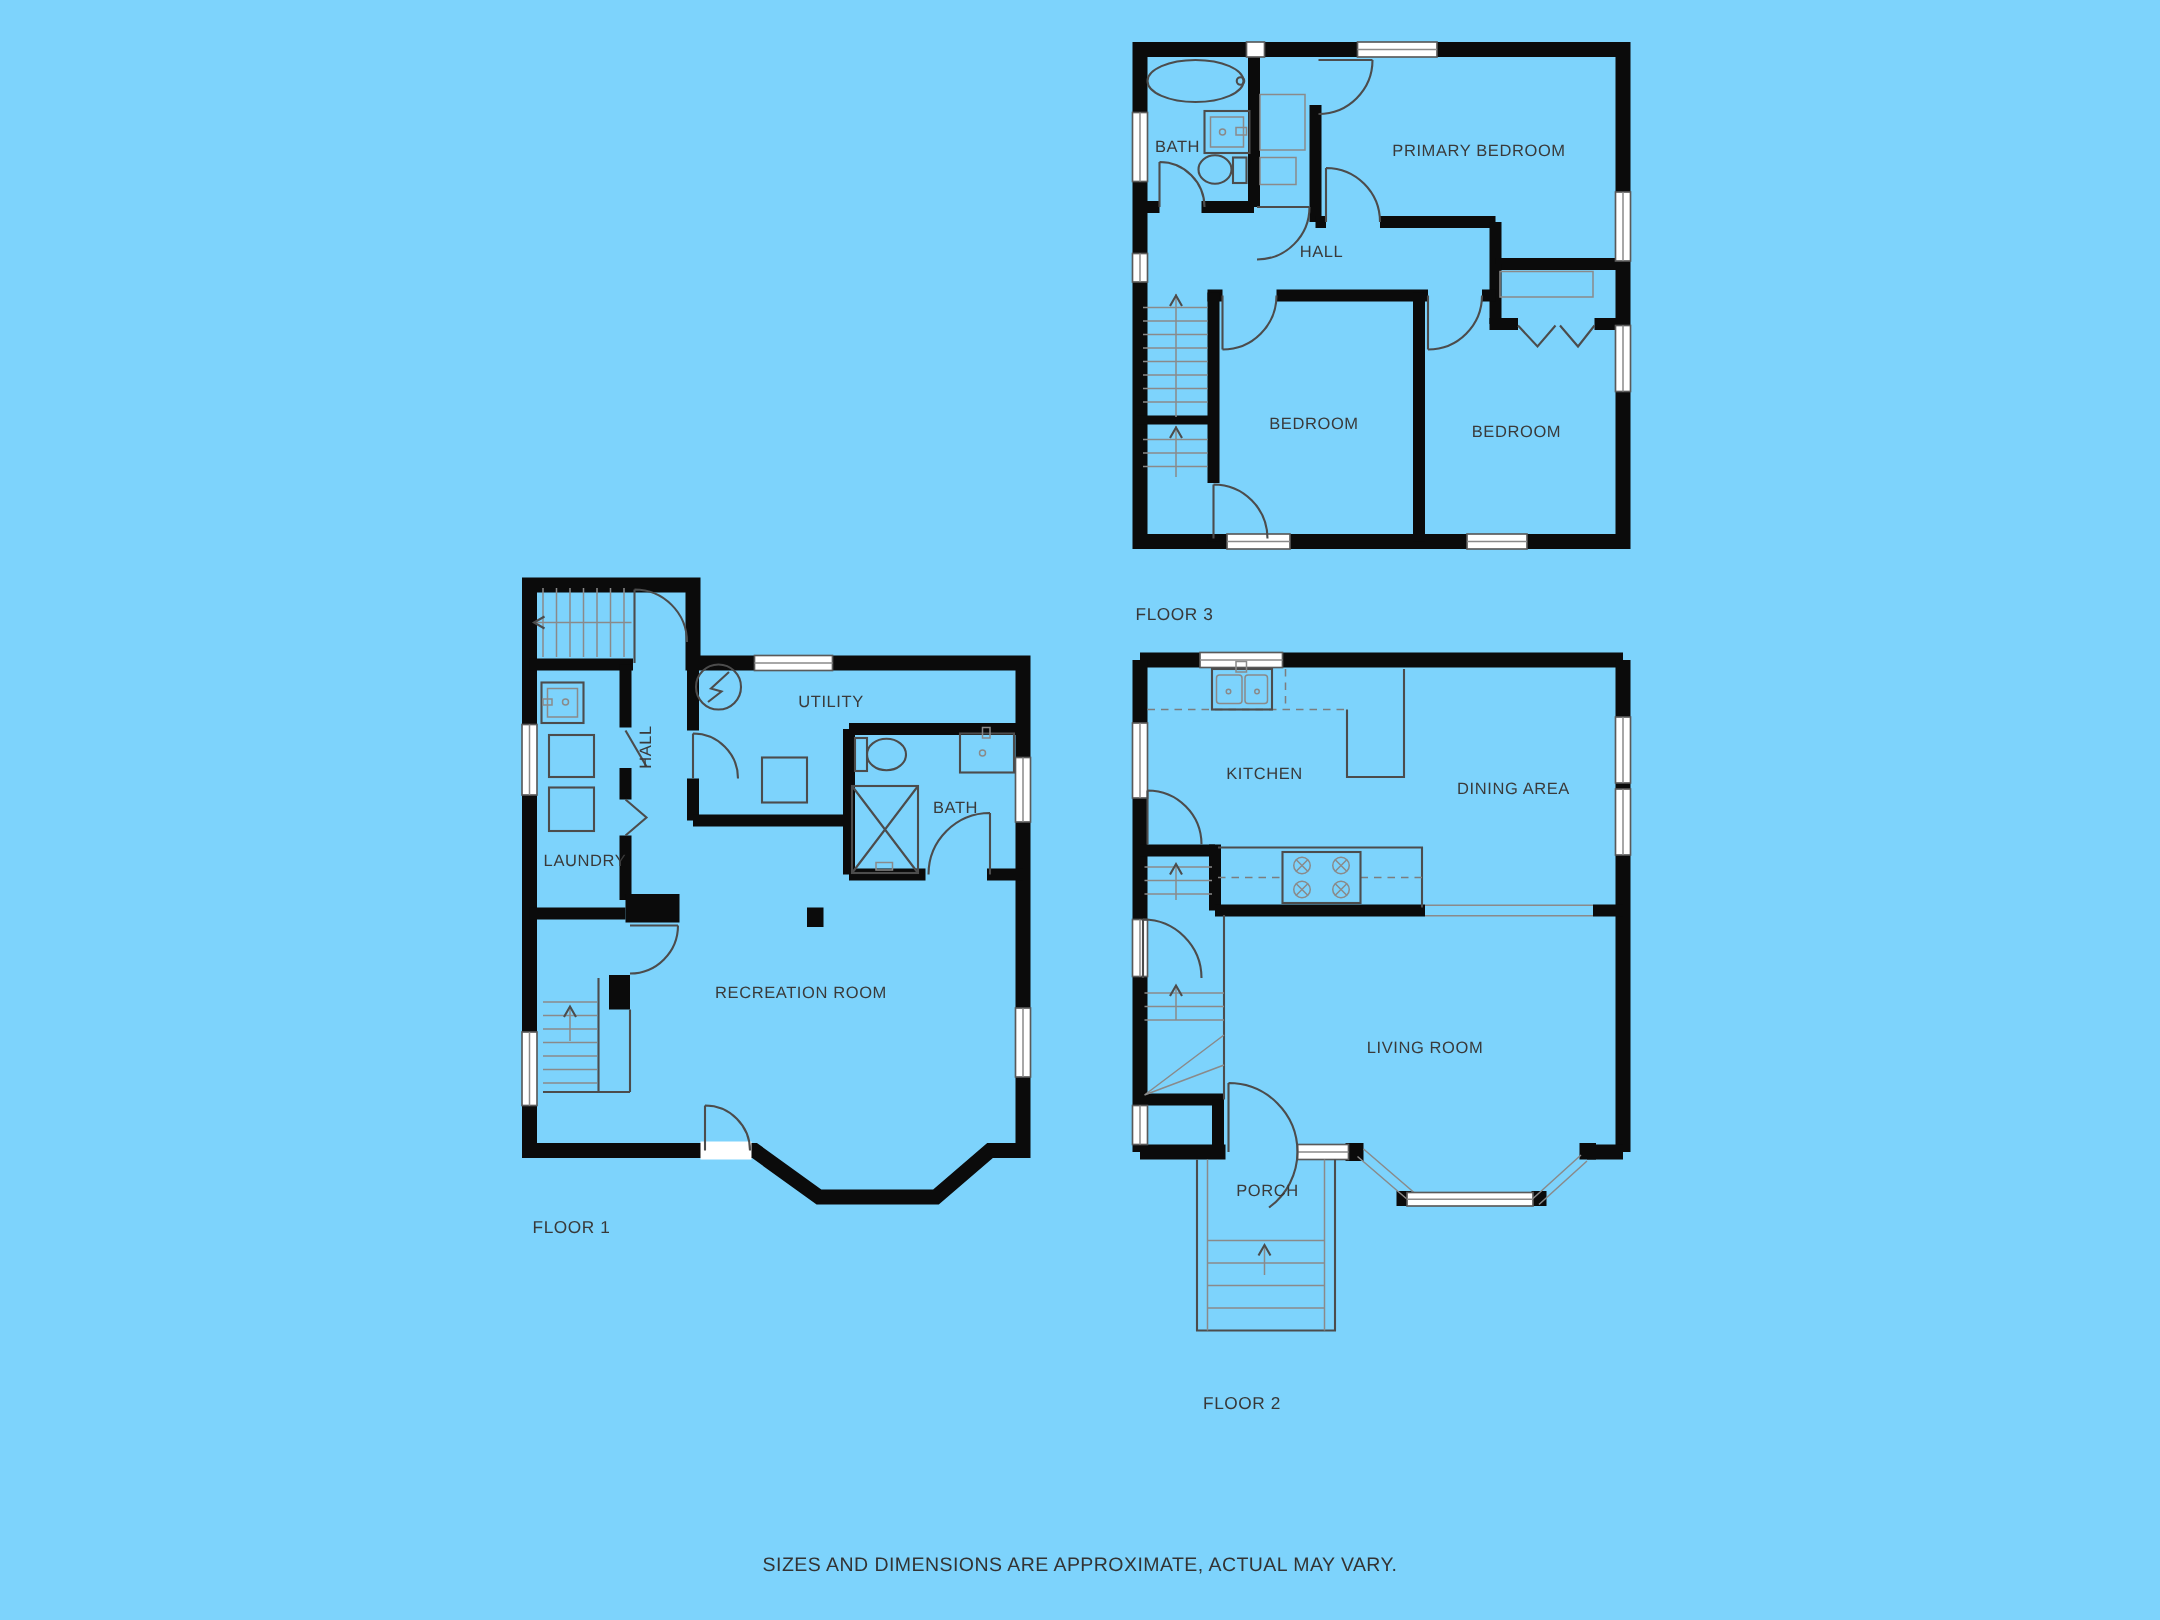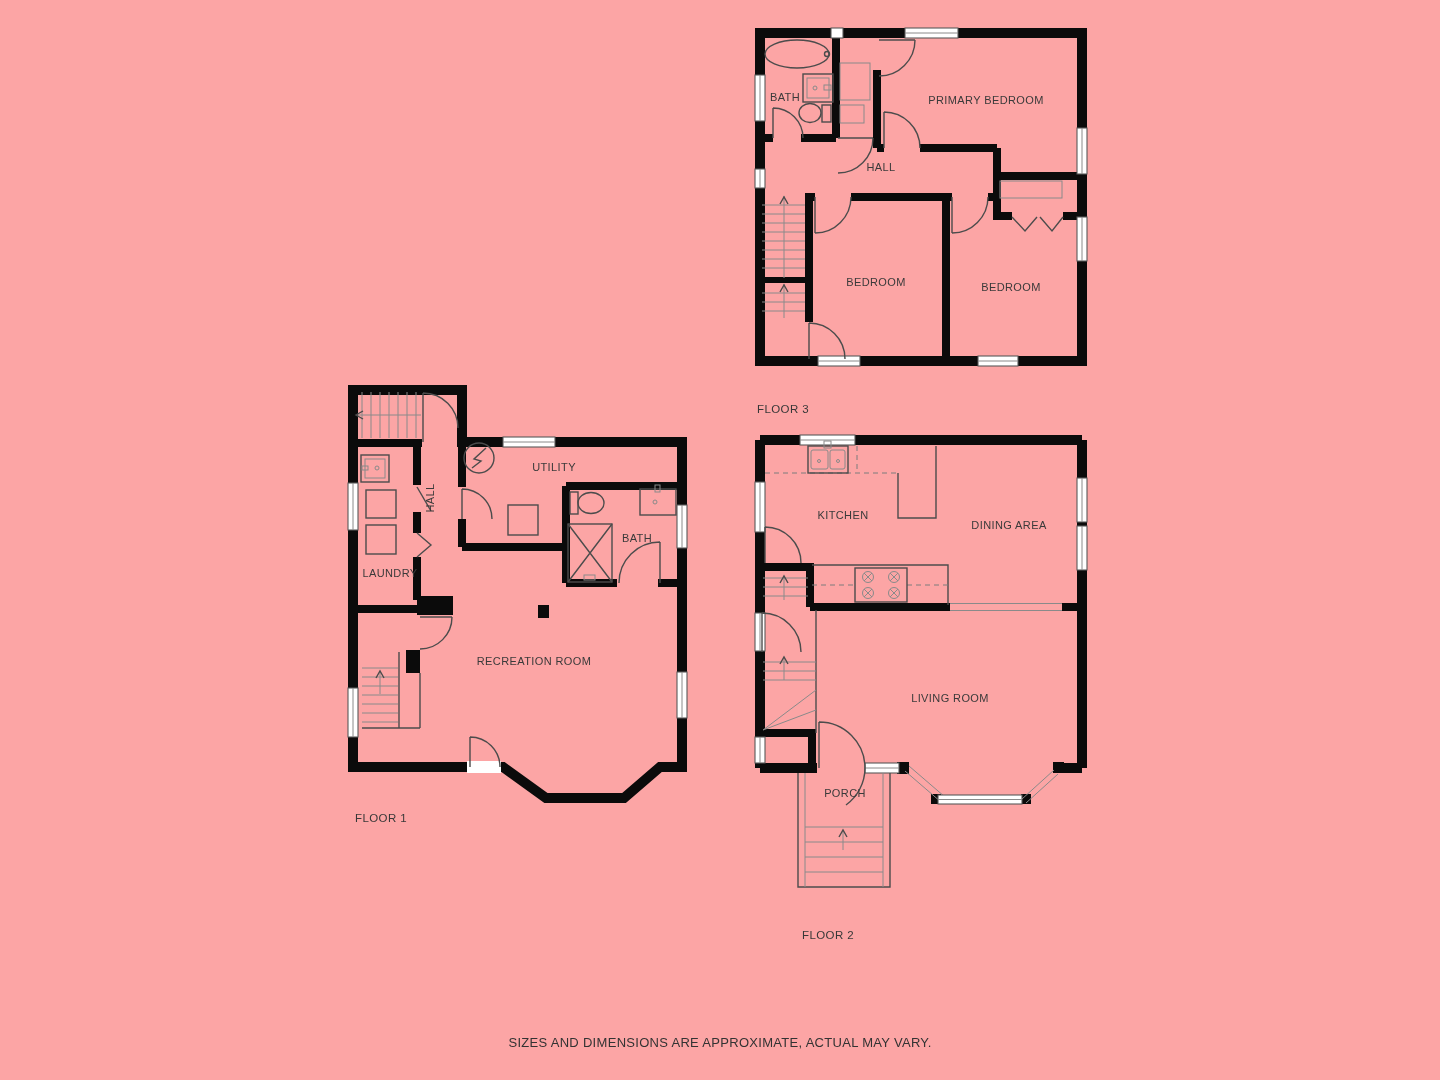--- a/index.html
+++ b/index.html
@@ -1,16 +1,16 @@
 <!DOCTYPE html>
 <html><head>
 <meta charset="utf-8">
 <style>
   html,body{margin:0;padding:0;background:#ffffff;}
-  .stage{position:relative;width:1440px;height:1080px;background:#fca5a5;overflow:hidden;
+  .stage{position:relative;width:1440px;height:1080px;background:#7dd3fc;overflow:hidden;
          font-family:"Liberation Sans",sans-serif;}
   svg{position:absolute;left:0;top:0;}
   
   .w10{stroke:#0b0b0b;stroke-width:10;fill:none;}
   .w8{stroke:#0b0b0b;stroke-width:8;fill:none;}
   .w6{stroke:#0b0b0b;stroke-width:6;fill:none;}
   .fb{fill:#0b0b0b;stroke:none;}
   
   .tn{stroke:#4c4c4c;stroke-width:1.4;fill:none;}
   .t2{stroke:#8a8a8a;stroke-width:1;fill:none;}

